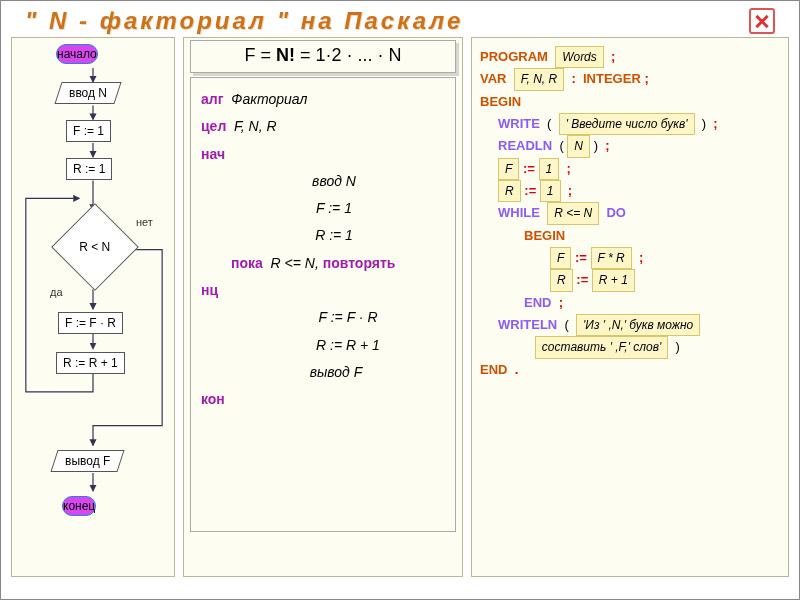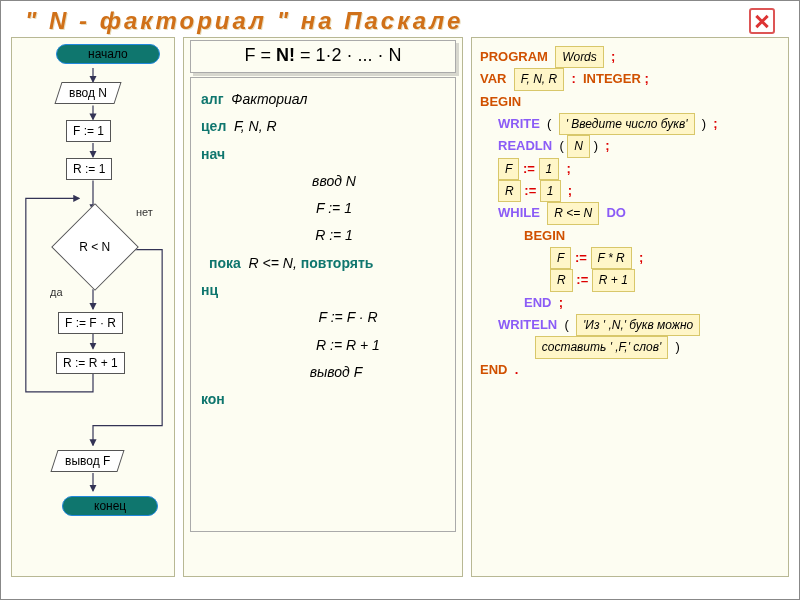--- a/index.html
+++ b/index.html
@@ -51,21 +51,21 @@
     background: #fdfdf2;
     border: 1px solid #b8b894;
     flex: 1;
   }
   .col.flow { flex: 0 0 164px; position: relative; padding: 6px 4px; }
   .col.algo { flex: 0 0 280px; }
   .col.code { flex: 1; padding: 8px 8px; line-height: 1.7; font-size: 13px; }
 
   
   .fc { position:absolute; font-size:12px; text-align:center; }
-  .fc-oval { border:1px solid #28d; border-radius:14px; background:#0f766e; padding:2px 31px; }
+  .fc-oval { border:1px solid #28d; border-radius:14px; background:#d946ef; padding:2px 0; }
   .fc-rect { border:1px solid #555; background:#fff; padding:3px 6px; }
   .fc-para { border:1px solid #555; background:#fff; padding:3px 10px; transform: skewX(-18deg); }
   .fc-para > span { display:inline-block; transform: skewX(18deg); }
   .fc-diam {
     width:62px; height:62px; transform: rotate(45deg);
     border:1px solid #555; background:#fff;
     display:flex; align-items:center; justify-content:center;
   }
   .fc-diam > span { transform: rotate(-45deg); font-size:12px; }
   .fc-label { font-size:11px; color:#333; }
@@ -86,21 +86,21 @@
   .headbox .line2 { font-size:18px; }
   .algobody {
     margin: 4px 6px 4px 6px;
     border: 1px solid #aaa;
     background:#fdfdf2;
     padding: 8px 10px;
     height: 455px;
     font-size: 14px;
     line-height: 1.95;
   }
-  .kw { color:#0f766e; font-weight:bold; }
+  .kw { color:#a21caf; font-weight:bold; }
   .ital { font-style: italic; text-align: center; }
 
   
   .pkw { color:#d05000; font-weight:bold; }
   .pbl { color:#8b5cf6; font-weight:bold; }
   .pcol { color:#d00; font-weight:bold; }
   .ybox {
     display:inline-block;
     background:#fff6c8;
     border:1px solid #d8c76a;
@@ -142,41 +142,41 @@
       </g>
     </svg>
     <div class="fc fc-oval" style="left:44px; top:6px;">начало</div>
     <div class="fc fc-para" style="left:46px; top:44px;"><span>ввод N</span></div>
     <div class="fc fc-rect" style="left:54px; top:82px;">F := 1</div>
     <div class="fc fc-rect" style="left:54px; top:120px;">R := 1</div>
     <div class="fc fc-diam" style="left:52px; top:178px;">
         <span>R &lt; N</span>
       </div>
     <div class="fc fc-label" style="left:38px; top:248px;">да</div>
-    <div class="fc fc-label" style="left:124px; top:168px;">нет</div>
+    <div class="fc fc-label" style="left:124px; top:178px;">нет</div>
     <div class="fc fc-rect" style="left:46px; top:274px;">F := F · R</div>
     <div class="fc fc-rect" style="left:44px; top:314px;">R := R + 1</div>
     <div class="fc fc-para" style="left:42px; top:412px;"><span>вывод F</span></div>
     <div class="fc fc-oval" style="left:50px; top:458px;">конец</div>
   </div>
 
   <div class="col algo">
     <div class="headbox">
       <div class="line2">
         <span>F = </span><b>N!</b><span> = 1·2 · ... · N</span>
       </div>
     </div>
     <div class="algobody">
       <div><span class="kw">алг</span>&nbsp; <span class="ital">Факториал</span></div>
       <div><span class="kw">цел</span>&nbsp; <span class="ital">F, N, R</span></div>
       <div><span class="kw">нач</span></div>
       <div style="margin-left:22px;" class="ital">ввод  N</div>
       <div style="margin-left:22px;" class="ital">F := 1</div>
       <div style="margin-left:22px;" class="ital">R := 1</div>
-      <div style="margin-left:8px;"><span class="kw">пока</span>&nbsp; <span class="ital">R &lt;= N,</span> <span class="kw">повторять</span></div>
+      <div style="margin-left:30px;"><span class="kw">пока</span>&nbsp; <span class="ital">R &lt;= N,</span> <span class="kw">повторять</span></div>
       <div style=""><span class="kw">нц</span></div>
       <div style="margin-left:50px;" class="ital">F := F · R</div>
       <div style="margin-left:50px;" class="ital">R := R + 1</div>
       <div style="margin-left:26px;" class="ital">вывод  F</div>
       <div><span class="kw">кон</span></div>
     </div>
   </div>
 
   <div class="col code">
     <div><span class="pkw">PROGRAM</span>&nbsp; <span class="ybox">Words</span>&nbsp; <span class="pcol">;</span></div>

